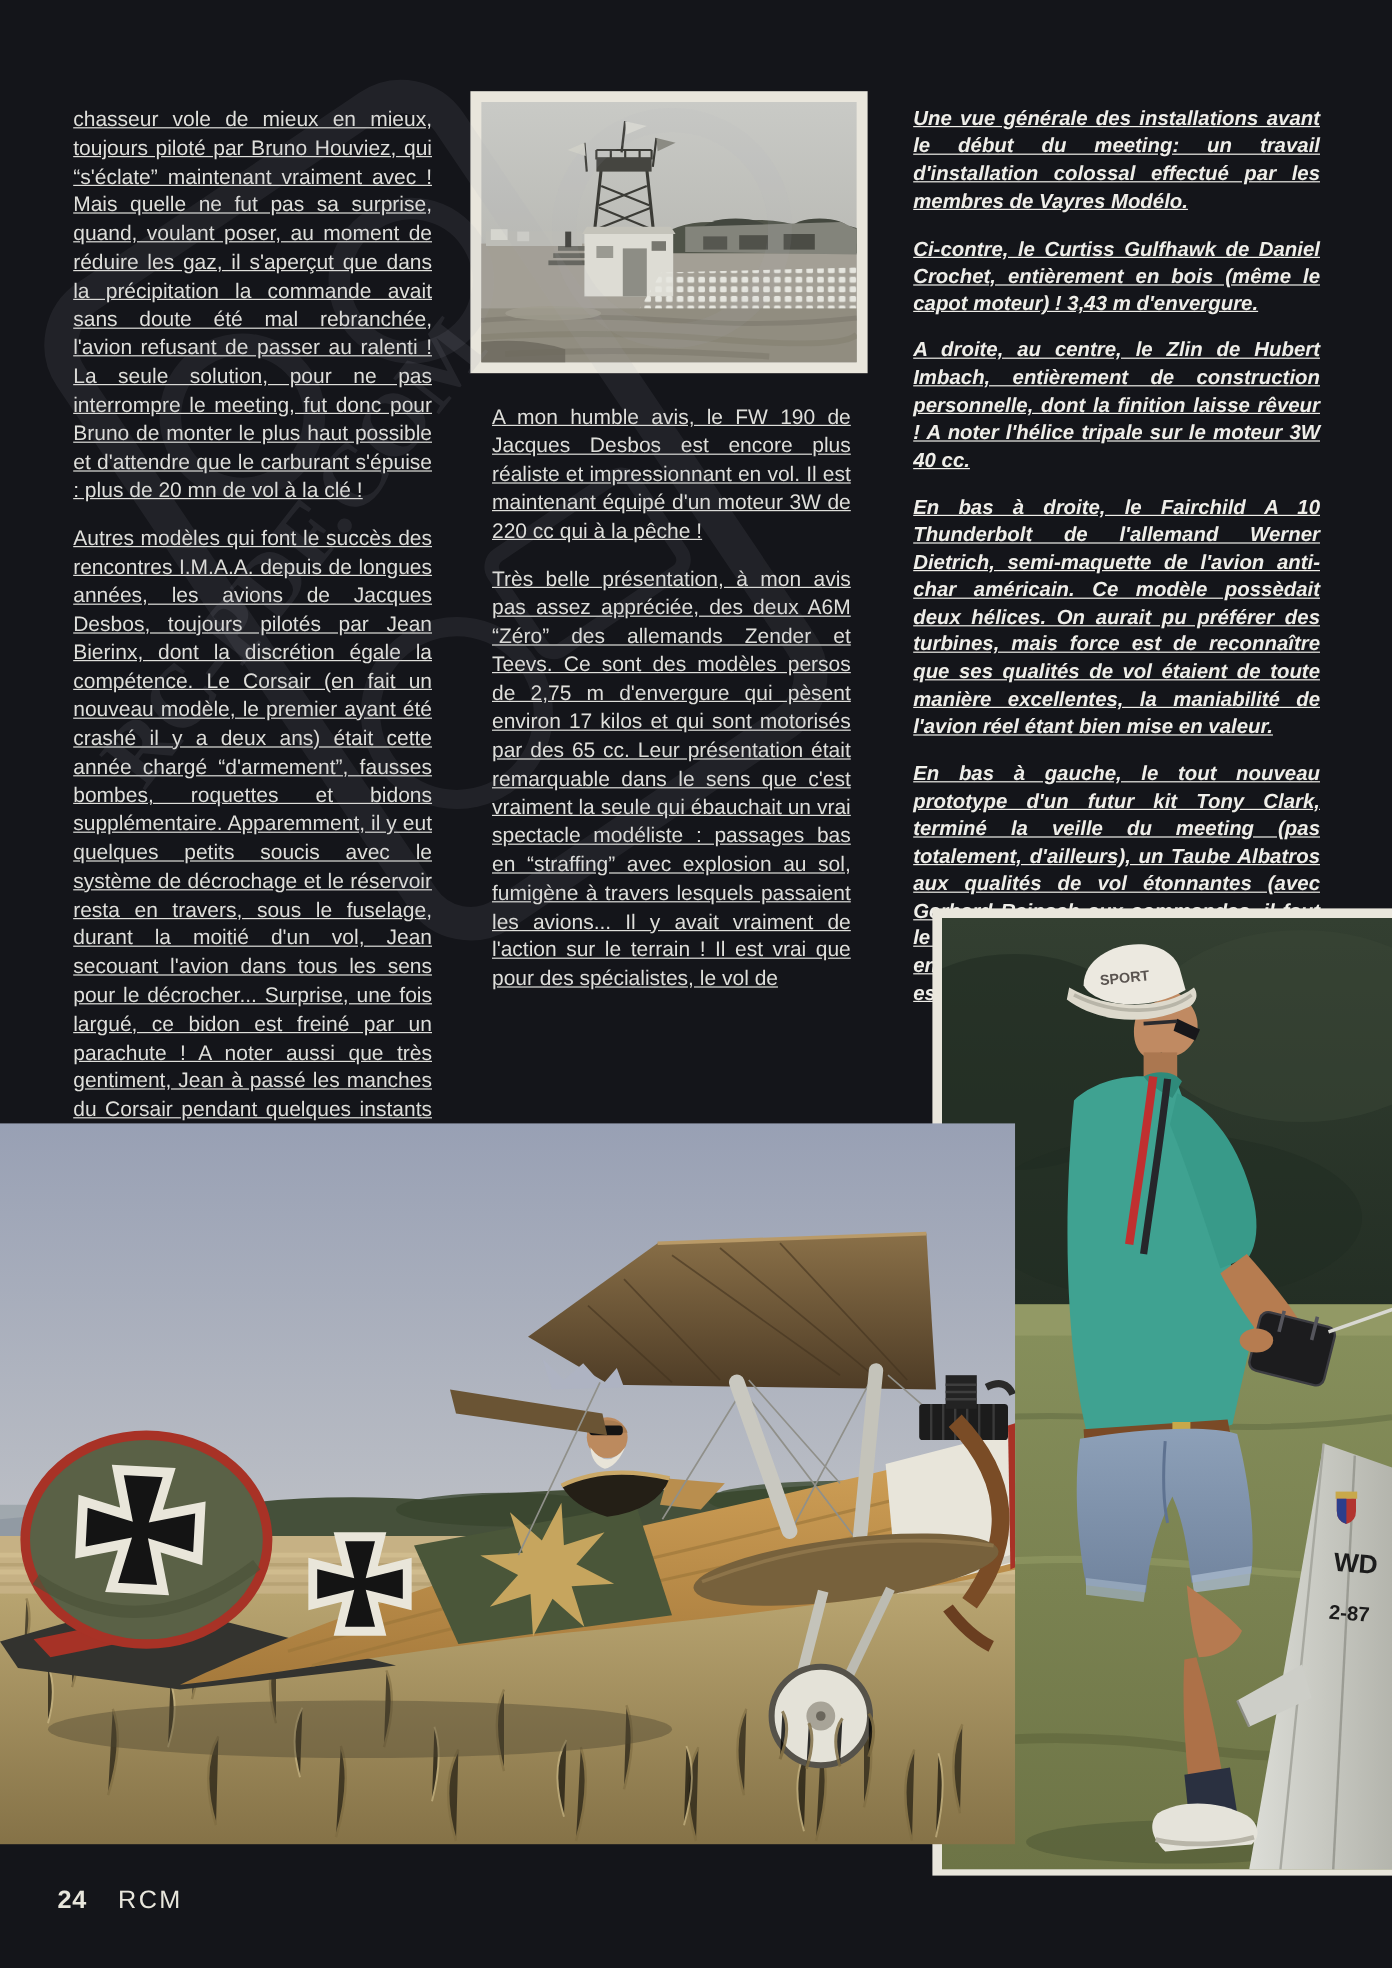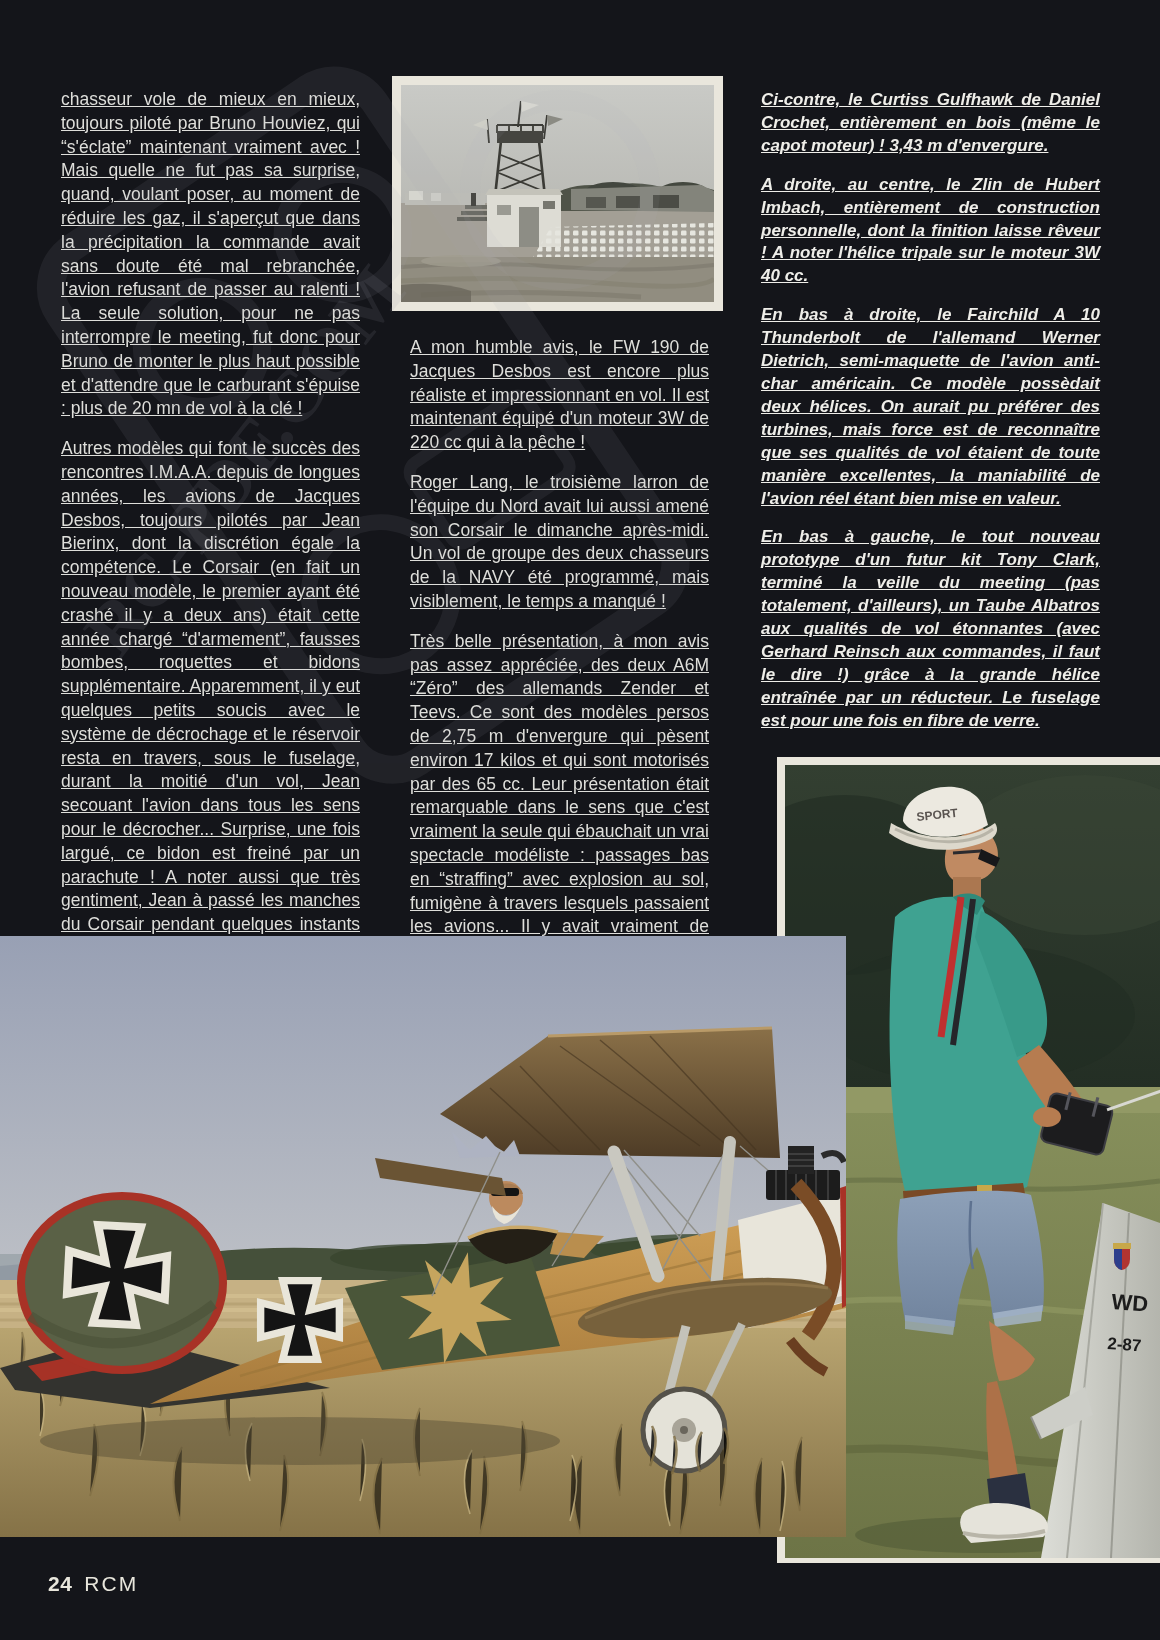--- a/index.html
+++ b/index.html
@@ -21,43 +21,43 @@
   .photo { position:absolute; box-sizing:border-box; }
   #photo-field { left:392px; top:76px; width:331px; height:235px;
     background:#e9e6dc; padding:9px; }
   #photo-man { left:777px; top:757px; width:383px; height:806px;
     background:#e9e6dc; padding:8px 0 5px 8px; }
   #photo-taube { left:0; top:936px; width:846px; height:601px; }
   .photo svg { display:block; width:100%; height:100%; }
 
   .footer { position:absolute; left:48px; top:1572px; color:#e8e6dc;
     font-size:21px; letter-spacing:0.5px; }
-  .footer .num { font-weight:600; margin-right:12px; }
+  .footer .num { font-weight:600; margin-right:26px; }
   .footer .mag { font-weight:400; letter-spacing:2px; }
 
   .wm { position:absolute; left:0; top:0; width:1160px; height:920px;
         pointer-events:none; z-index:6; }
 </style>
 </head>
 <body>
 
 <div class="page">
 
   <div class="col" id="col-left">
     <p>chasseur vole de mieux en mieux, toujours piloté par Bruno Houviez, qui “s'éclate” maintenant vraiment avec ! Mais quelle ne fut pas sa surprise, quand, voulant poser, au moment de réduire les gaz, il s'aperçut que dans la précipitation la commande avait sans doute été mal rebranchée, l'avion refusant de passer au ralenti ! La seule solution, pour ne pas interrompre le meeting, fut donc pour Bruno de monter le plus haut possible et d'attendre que le carburant s'épuise : plus de 20 mn de vol à la clé !</p>
     <p>Autres modèles qui font le succès des rencontres I.M.A.A. depuis de longues années, les avions de Jacques Desbos, toujours pilotés par Jean Bierinx, dont la discrétion égale la compétence. Le Corsair (en fait un nouveau modèle, le premier ayant été crashé il y a deux ans) était cette année chargé “d'armement”, fausses bombes, roquettes et bidons supplémentaire. Apparemment, il y eut quelques petits soucis avec le système de décrochage et le réservoir resta en travers, sous le fuselage, durant la moitié d'un vol, Jean secouant l'avion dans tous les sens pour le décrocher... Surprise, une fois largué, ce bidon est freiné par un parachute ! A noter aussi que très gentiment, Jean à passé les manches du Corsair pendant quelques instants à la première femme pilote de l'I.M.A.A., Martine Dumas, visiblement ravie.</p>
   </div>
 
   <div class="col" id="col-middle">
     <p>A mon humble avis, le FW 190 de Jacques Desbos est encore plus réaliste et impressionnant en vol. Il est maintenant équipé d'un moteur 3W de 220 cc qui à la pêche !</p>
-    <p>Roger Lang, le troisième larron de l'équipe du Nord avait lui aussi amené son Corsair le dimanche après-midi. Un vol de groupe des deux chasseurs de la NAVY été programmé, mais visiblement, le temps a manqué !</p>
     <p>Très belle présentation, à mon avis pas assez appréciée, des deux A6M “Zéro” des allemands Zender et Teevs. Ce sont des modèles persos de 2,75 m d'envergure qui pèsent environ 17 kilos et qui sont motorisés par des 65 cc. Leur présentation était remarquable dans le sens que c'est vraiment la seule qui ébauchait un vrai spectacle modéliste : passages bas en “straffing” avec explosion au sol, fumigène à travers lesquels passaient les avions... Il y avait vraiment de l'action sur le terrain ! Il est vrai que pour des spécialistes, le vol de</p>
   </div>
 
   <div class="col" id="col-captions">
+    <p>Une vue générale des installations avant le début du meeting: un travail d'installation colossal effectué par les membres de Vayres Modélo.</p>
     <p class="gap">Ci-contre, le Curtiss Gulfhawk de Daniel Crochet, entièrement en bois (même le capot moteur) ! 3,43 m d'envergure.</p>
     <p>A droite, au centre, le Zlin de Hubert Imbach, entièrement de construction personnelle, dont la finition laisse rêveur ! A noter l'hélice tripale sur le moteur 3W 40 cc.</p>
     <p>En bas à droite, le Fairchild A 10 Thunderbolt de l'allemand Werner Dietrich, semi-maquette de l'avion anti-char américain. Ce modèle possèdait deux hélices. On aurait pu préférer des turbines, mais force est de reconnaître que ses qualités de vol étaient de toute manière excellentes, la maniabilité de l'avion réel étant bien mise en valeur.</p>
     <p>En bas à gauche, le tout nouveau prototype d'un futur kit Tony Clark, terminé la veille du meeting (pas totalement, d'ailleurs), un Taube Albatros aux qualités de vol étonnantes (avec Gerhard Reinsch aux commandes, il faut le dire !) grâce à la grande hélice entraînée par un réducteur. Le fuselage est pour une fois en fibre de verre.</p>
   </div>
 
   <div class="photo" id="photo-field">
     <svg viewBox="0 0 313 217" preserveAspectRatio="none">
       <defs>
         <linearGradient id="fsky" x1="0" y1="0" x2="0" y2="1">

